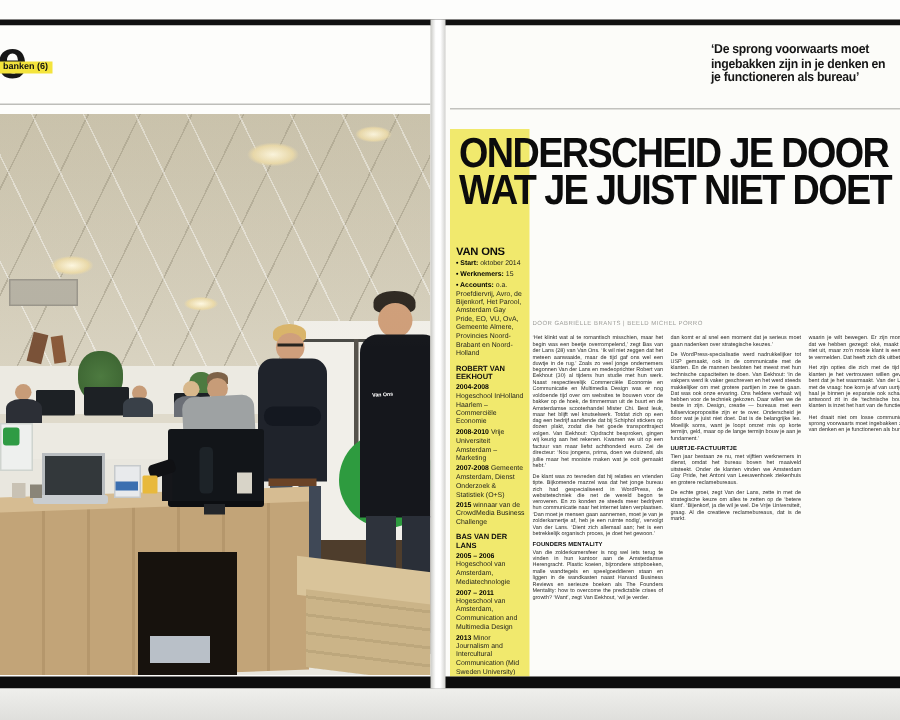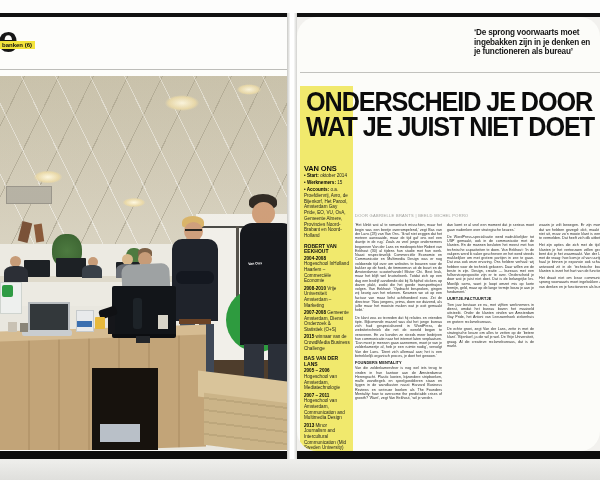--- a/index.html
+++ b/index.html
@@ -48,21 +48,21 @@
   .torso{border-radius:40% 40% 0 0;}
   .logo-circle{left:226px;top:212px;width:64px;height:64px;border-radius:50%;display:flex;
                align-items:center;justify-content:center;}
   .floor{left:190px;top:284px;width:97px;height:62px;background:#4e3d2c;}
   .shirtlogo{left:248px;top:186px;color:#fff;font-size:7px;white-space:nowrap;
              transform:scale(.5) rotate(-3deg);transform-origin:0 0;font-weight:700;}
   .photo-tint{left:0;top:0;width:287px;height:374px;
               background:linear-gradient(180deg,rgba(214,204,172,.16),rgba(0,0,0,0) 42%);pointer-events:none;}
 
   
-  .page-right{left:297px;top:17px;width:303px;height:434px;background:#fcfcf9;overflow:hidden;border-radius:20px;}
+  .page-right{left:297px;top:17px;width:303px;height:434px;background:#fcfcf9;overflow:hidden;}
   .page-right .abs{position:absolute;}
   .quote{left:177px;top:11px;width:200px;font-weight:700;font-size:8.6px;line-height:9.6px;
          color:#161616;letter-spacing:-.2px;white-space:nowrap;transform:scaleX(.95);transform-origin:0 0;}
   .hairline-r{left:3px;top:55px;width:300px;height:1px;background:#c2c2be;}
   .accent-bar{left:3px;top:69px;width:53px;height:366px;}
   .headline{left:9px;top:72px;font-weight:900;color:#0c0c0c;font-size:28px;line-height:25px;
             letter-spacing:-1.2px;white-space:nowrap;transform:scaleX(.9);transform-origin:0 0;}
   .intro{left:58px;top:142px;width:194px;font-family:"DejaVu Serif","Liberation Serif",serif;
          font-weight:700;font-size:9.6px;line-height:10.6px;color:#101010;}
   .byline{left:58px;top:196px;color:#9b9b97;white-space:nowrap;font-size:8px;letter-spacing:.6px;

